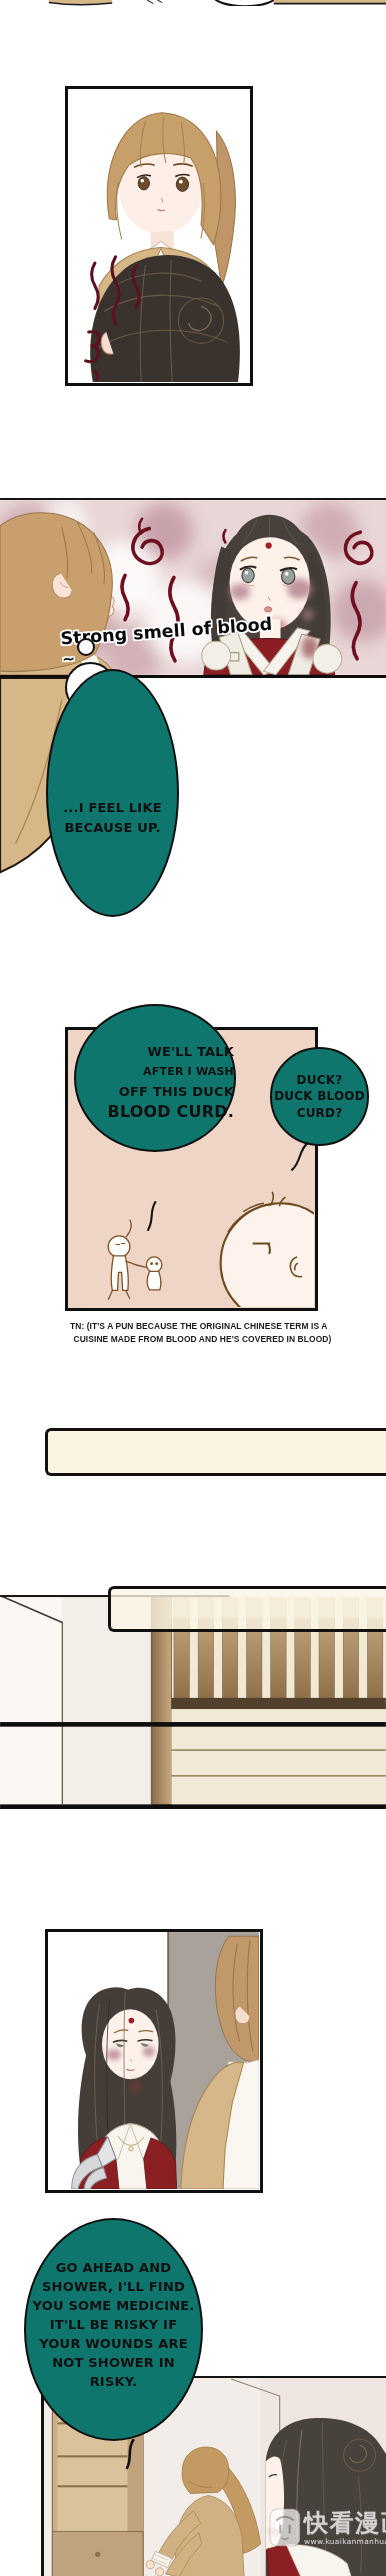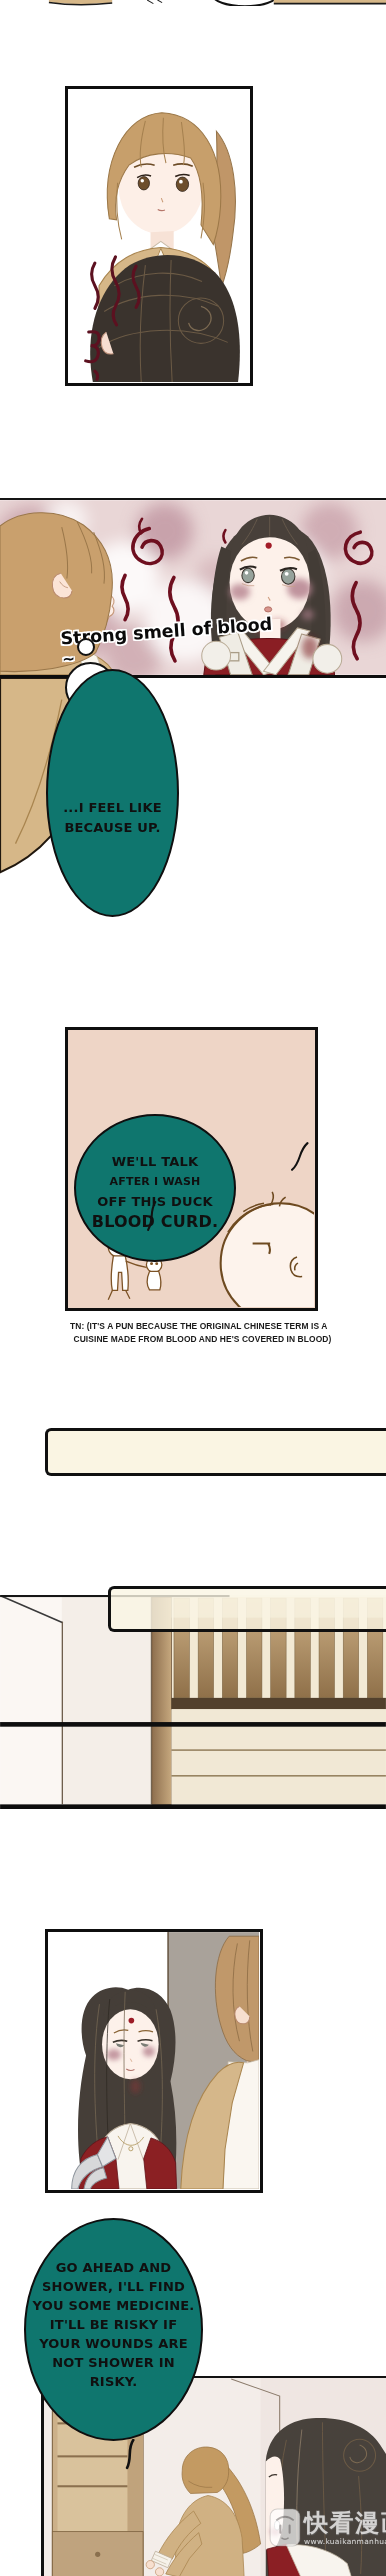--- a/index.html
+++ b/index.html
@@ -200,30 +200,35 @@
       <g stroke="#6e4a20" fill="none">
         <circle cx="412" cy="452" r="116" fill="#fdf3ec" stroke-width="4"></circle>
         <path d="M310,392 C330,360 360,342 398,338 M340,352 C352,344 366,338 380,336" stroke-width="3"></path>
         <path d="M358,414 l34,0 M388,414 q6,10 2,20" stroke-width="4"></path>
         <path d="M444,440 q-16,6 -12,24 q4,16 22,14 M446,452 q-8,4 -6,14" stroke-width="3"></path>
         <path d="M392,340 q10,-14 4,-26 M410,342 q2,-12 12,-18" stroke-width="3"></path>
       </g>
     </svg>
   </div>
 
-  <div class="bubble" style="left:74px;top:1114px;width:162px;height:148px;padding-top:7.2px;">
+  <div class="bubble" style="left:74px;top:1004px;width:162px;height:148px;padding-top:7.2px;align-items:flex-end;">
     <span style="font-size:13px">WE'LL TALK</span>
     <span style="font-size:11px">AFTER I WASH</span>
     <span style="font-size:13px">OFF THIS DUCK</span>
     <span style="font-size:16px">BLOOD CURD.</span>
   </div>
   <svg class="abs" style="left:145px;top:1201px;z-index:5" width="15.5" height="31" viewBox="0 0 30 60">
     <path d="M20,2 C8,22 18,34 6,56" stroke="#111" stroke-width="4" fill="none" stroke-linecap="round"></path>
   </svg>
 
+  <div class="bubble" style="left:270px;top:1047px;width:99px;height:99px;">
+    <span style="font-size:12px;line-height:16.5px">DUCK?</span>
+    <span style="font-size:12px;line-height:16.5px">DUCK BLOOD</span>
+    <span style="font-size:12px;line-height:16.5px">CURD?</span>
+  </div>
   <svg class="abs" style="left:290px;top:1142px;z-index:5" width="21.6" height="30" viewBox="0 0 42 58">
     <path d="M34,2 C16,18 22,38 4,54" stroke="#111" stroke-width="4" fill="none" stroke-linecap="round"></path>
   </svg>
 
   <div class="tn" style="left:70px;top:1319px;">
     <div>TN:  (IT'S A PUN BECAUSE THE ORIGINAL CHINESE TERM IS A</div>
     <div style="padding-left:4.1px">CUISINE MADE FROM BLOOD AND HE'S COVERED IN BLOOD)</div>
   </div>
 
   <div class="creambar" style="left:45px;top:1428px;width:341px;height:48px;"></div>

